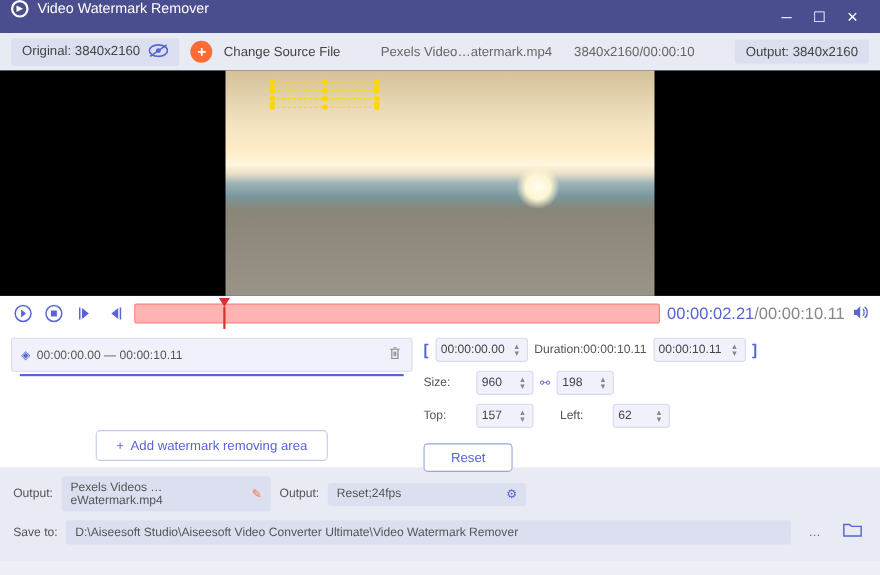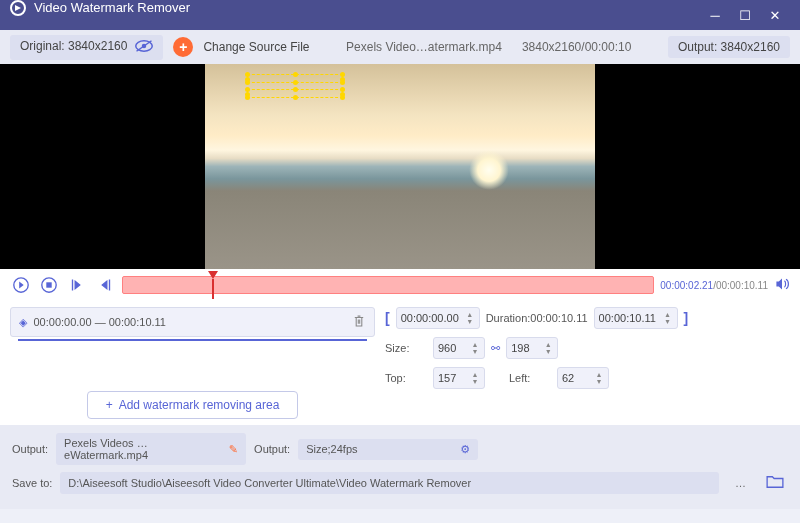--- a/index.html
+++ b/index.html
@@ -22,21 +22,21 @@
 .sel-box .h{position:absolute;width:5px;height:5px;background:#ffd700;border-radius:50%}
 .h.tl{top:-3px;left:-3px}.h.tr{top:-3px;right:-3px}.h.bl{bottom:-3px;left:-3px}.h.br{bottom:-3px;right:-3px}
 .h.tm{top:-3px;left:50%;margin-left:-2px}.h.bm{bottom:-3px;left:50%;margin-left:-2px}
 .h.ml{top:50%;left:-3px;margin-top:-2px}.h.mr{top:50%;right:-3px;margin-top:-2px}
 .controls{height:32px;display:flex;align-items:center;padding:0 10px;gap:6px;background:#fff;font-size:11px}
 .ctrl-btn{width:22px;height:22px;display:flex;align-items:center;justify-content:center;cursor:pointer;color:#5865d6}
 .ctrl-btn svg{width:18px;height:18px}
 .timeline{flex:1;height:18px;background:#ffb3b3;border:1px solid #ff8080;position:relative;border-radius:2px}
 .playhead{position:absolute;top:-6px;left:16%;width:0;height:0;border-left:5px solid transparent;border-right:5px solid transparent;border-top:8px solid #d93030}
 .playhead::after{content:"";position:absolute;top:0;left:-1px;width:2px;height:20px;background:#d93030}
-.time-text{color:#5865d6;font-size:10px}
+.time-text{color:#5865d6;font-size:15px}
 .time-text .t2{color:#888}
 .vol-icon{color:#5865d6;cursor:pointer}
 .midpane{display:flex;height:124px;padding:6px 10px;gap:10px;background:#fff}
 .left-pane{width:365px;display:flex;flex-direction:column}
 .area-item{background:#f0f1fa;border:1px solid #d8dbec;border-radius:3px;padding:6px 8px;display:flex;align-items:center;font-size:11px;color:#555}
 .area-item .eraser{color:#5865d6;margin-right:6px}
 .area-item .trash{margin-left:auto;color:#888;cursor:pointer}
 .area-line{height:2px;background:#5865d6;margin:2px 8px 0}
 .add-btn{margin-top:auto;align-self:center;padding:6px 18px;border:1px solid #c4c9e8;border-radius:4px;background:#fff;color:#5865d6;font-size:12px;cursor:pointer;display:flex;align-items:center;gap:6px}
 .right-pane{flex:1;font-size:11px;color:#555}
@@ -216,33 +216,34 @@
         </div>
       <span class="lbl" style="margin-left:18px">Left:</span>
       <div class="numbox sm">
           <input value="62" style="">
           <div class="spinners">
             <span>▴</span>
             <span>▾</span>
           </div>
         </div>
     </div>
+    <button class="reset-btn">Reset</button>
   </div>
 </div>
 
 <div class="bottom">
   <div class="brow">
     <span>Output:</span>
     <div class="bbox w1">
         <span>Pexels Videos …eWatermark.mp4</span>
         <span class="pencil" style="margin-left:auto">✎</span>
       </div>
     <span>Output:</span>
     <div class="bbox w2">
-        <span>Size;24fps</span>
+        <span>Reset;24fps</span>
         <span class="gear">⚙</span>
       </div>
   </div>
   <div class="brow">
     <span>Save to:</span>
     <div class="pathbox">
         <span>D:\Aiseesoft Studio\Aiseesoft Video Converter Ultimate\Video Watermark Remover</span>
       </div>
     <span class="dots">…</span>
     <span class="folder"><svg width="18" height="14" viewBox="0 0 20 16">

